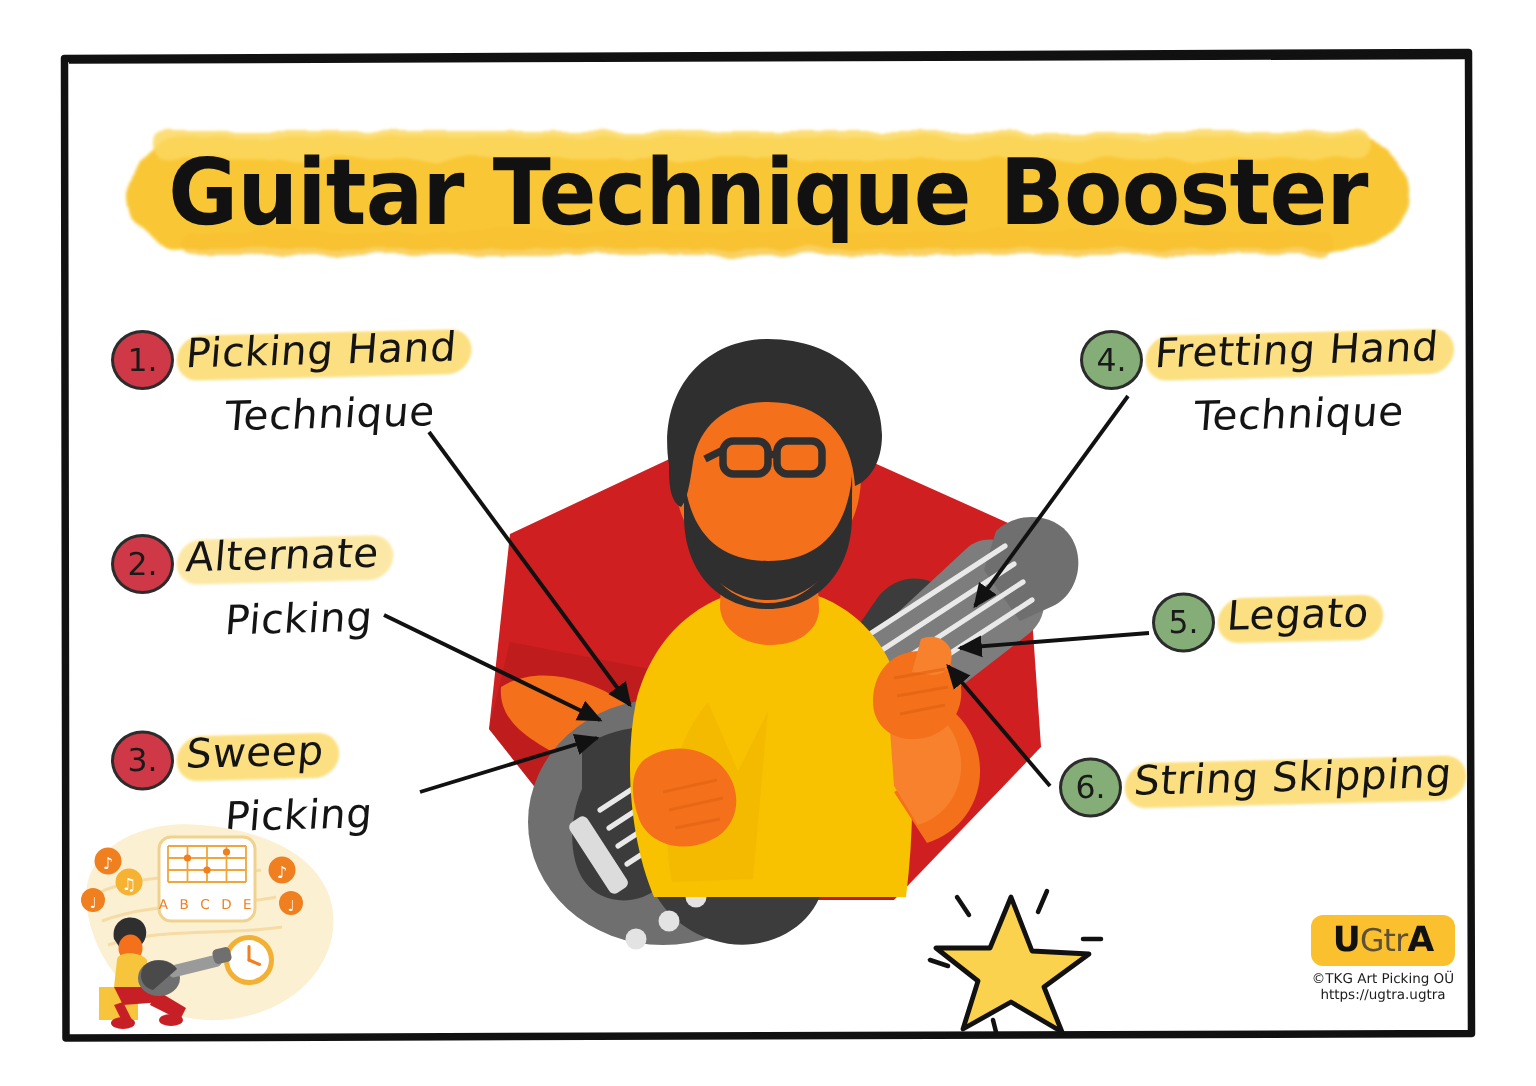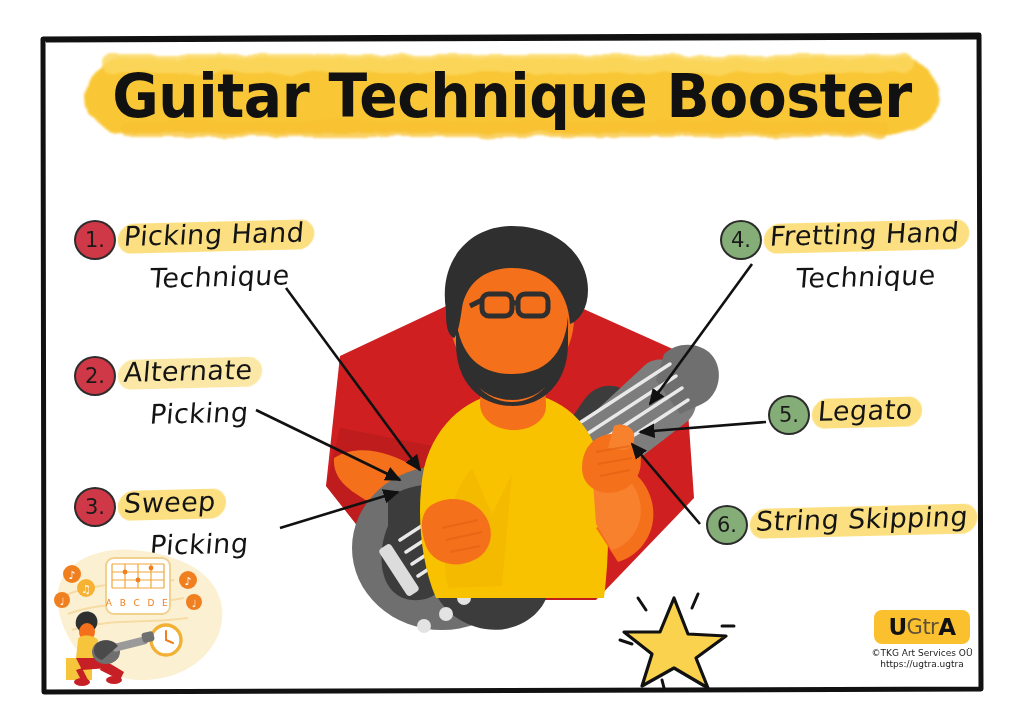--- a/index.html
+++ b/index.html
@@ -26,21 +26,21 @@
     left: 0; top: 0;
     width: 1024px;
     height: 724px;
     pointer-events: none;
   }
 
   
   .title-wrap {
     position: absolute;
     left: 72px;
-    top: 41px;
+    top: 74px;
     width: 880px;
     height: 110px;
   }
   .title-stroke {
     position: absolute;
     left: 0; top: 8px;
     width: 880px; height: 92px;
   }
   .title-text {
     position: absolute;
@@ -456,17 +456,17 @@
       <path d="M54,104 C60,98 72,100 76,106 L60,120 C52,118 50,110 54,104 Z" fill="#4a4a4a"></path>
     </g>
   </svg>
 
   <div class="logo-block">
     <div class="logo-badge">
         <span>U</span>
         <span class="mid">Gtr</span>
         <span>A</span>
       </div>
-    <div class="logo-copy">©TKG Art Services OÜ</div>
+    <div class="logo-copy">©TKG Art Picking OÜ</div>
     <div class="logo-url">https://ugtra.ugtra</div>
   </div>
 
 </div>
 
 </body></html>

